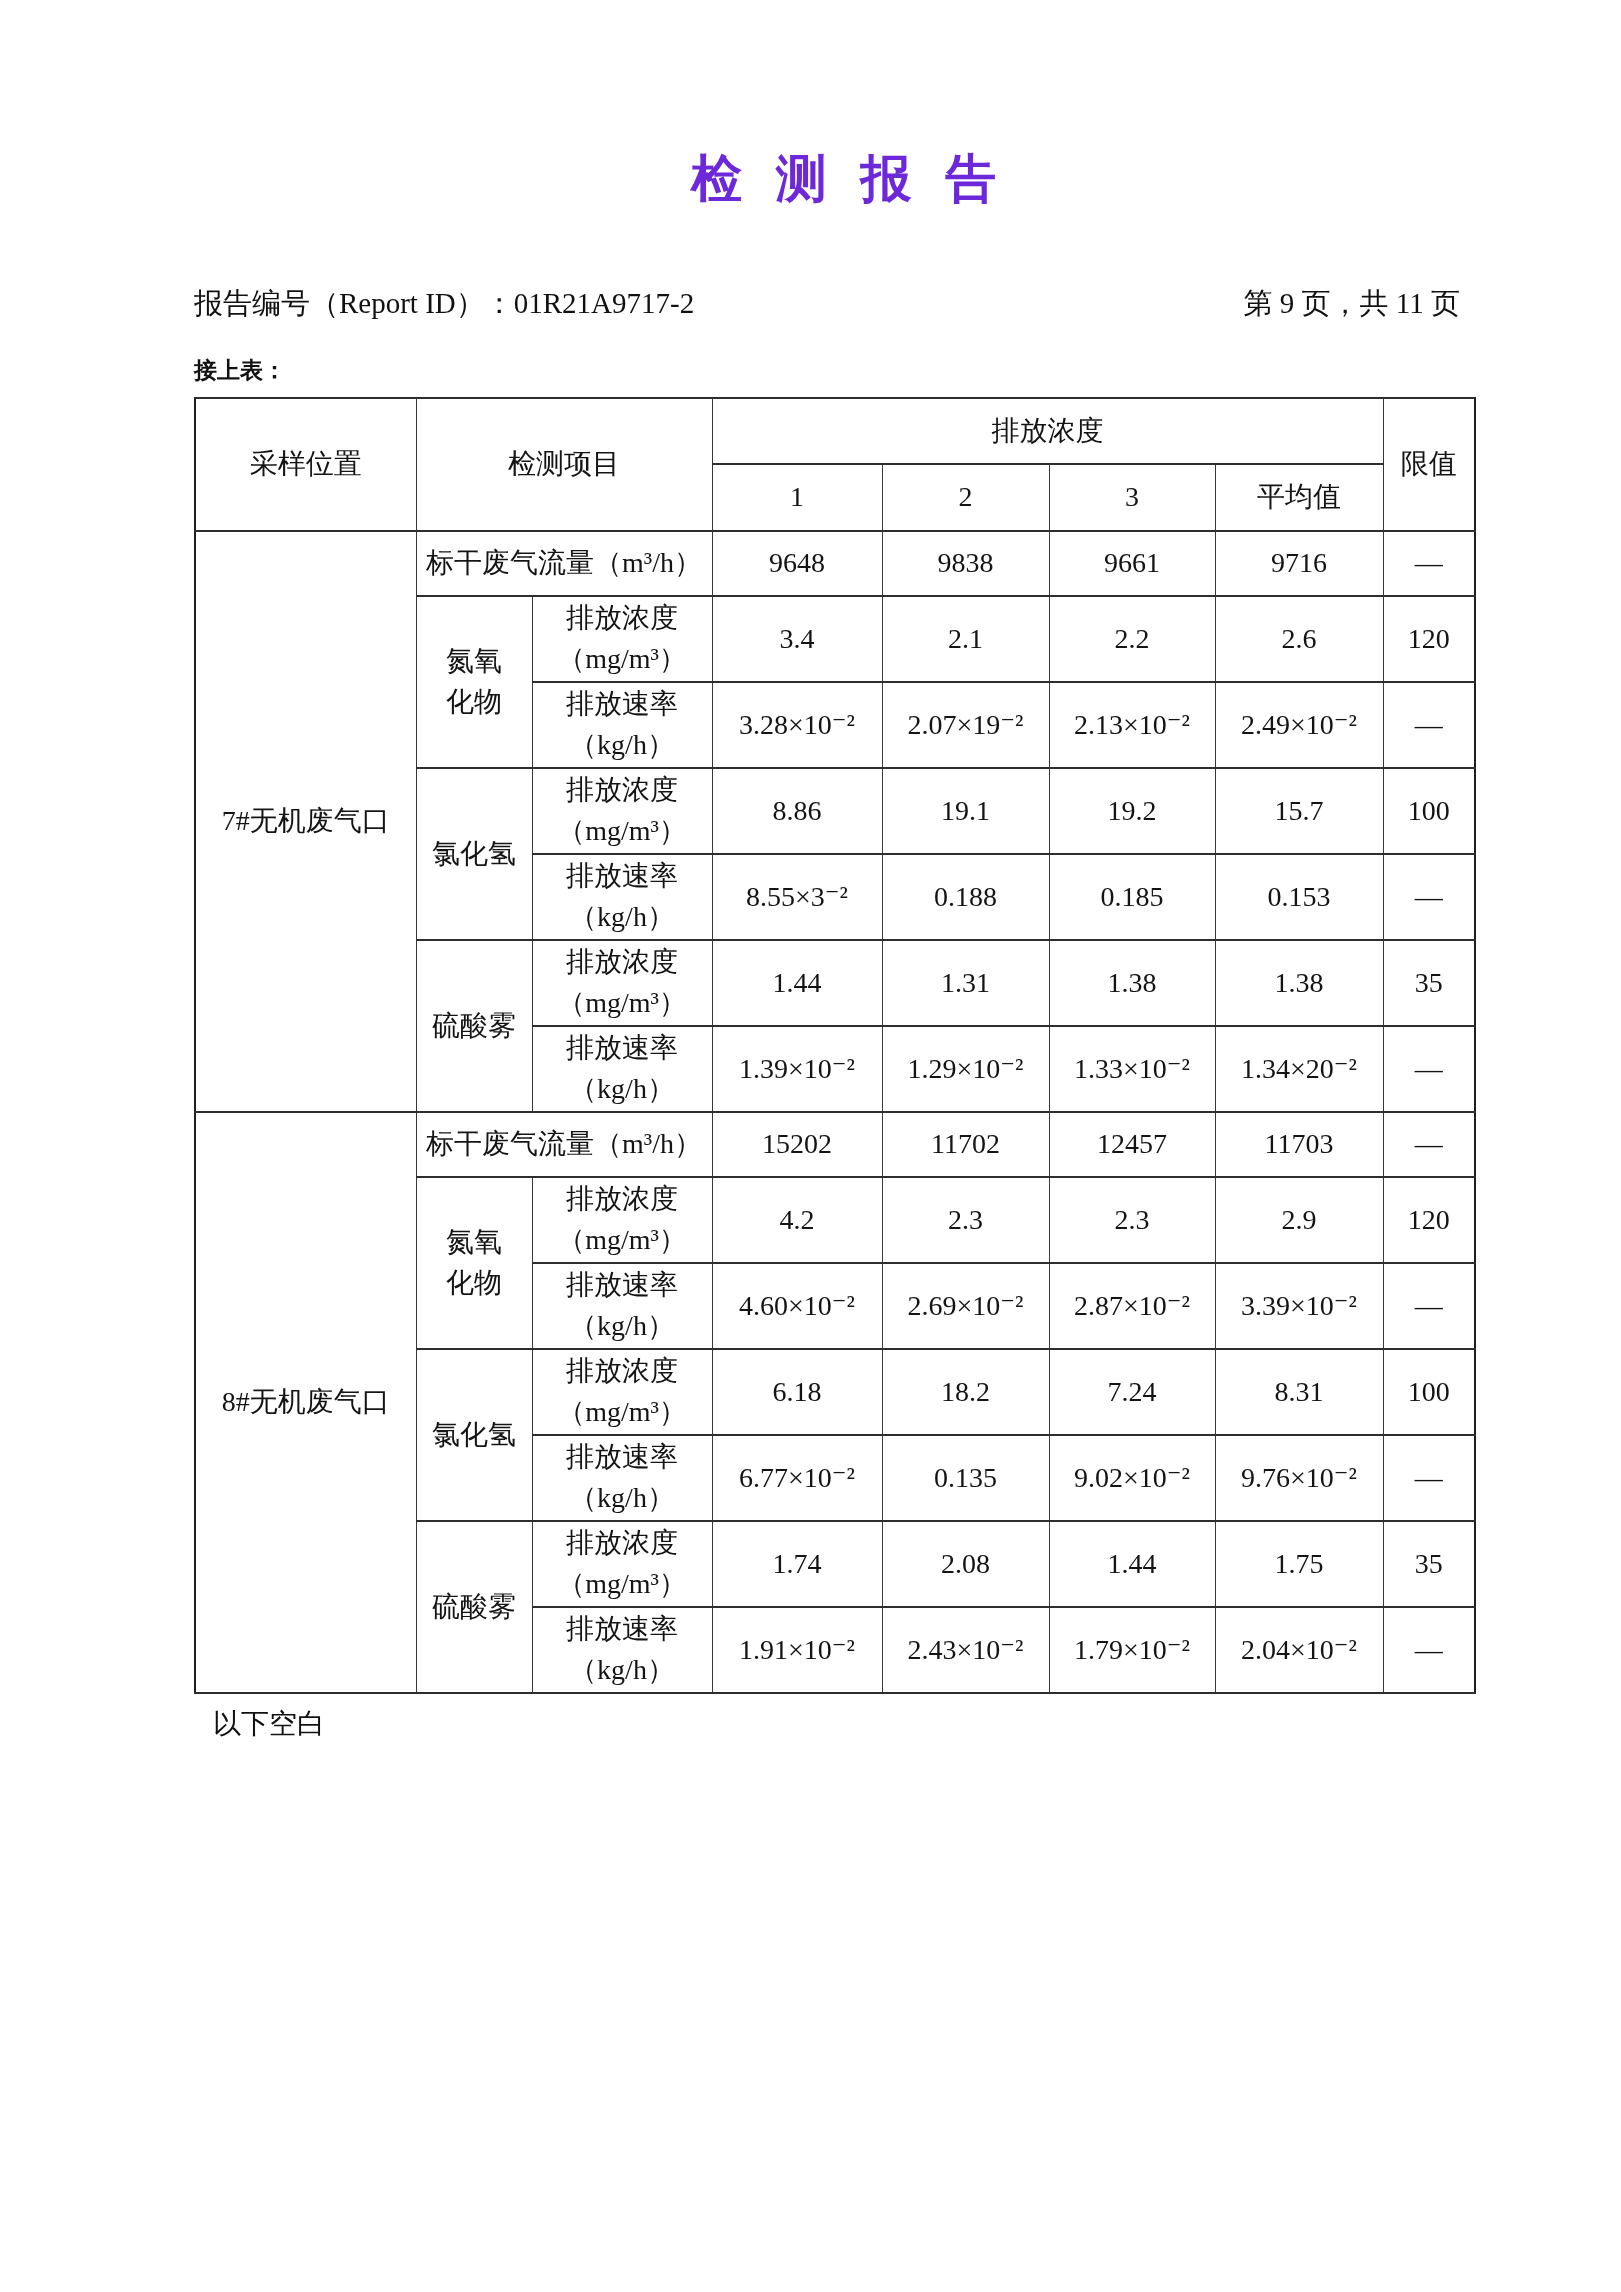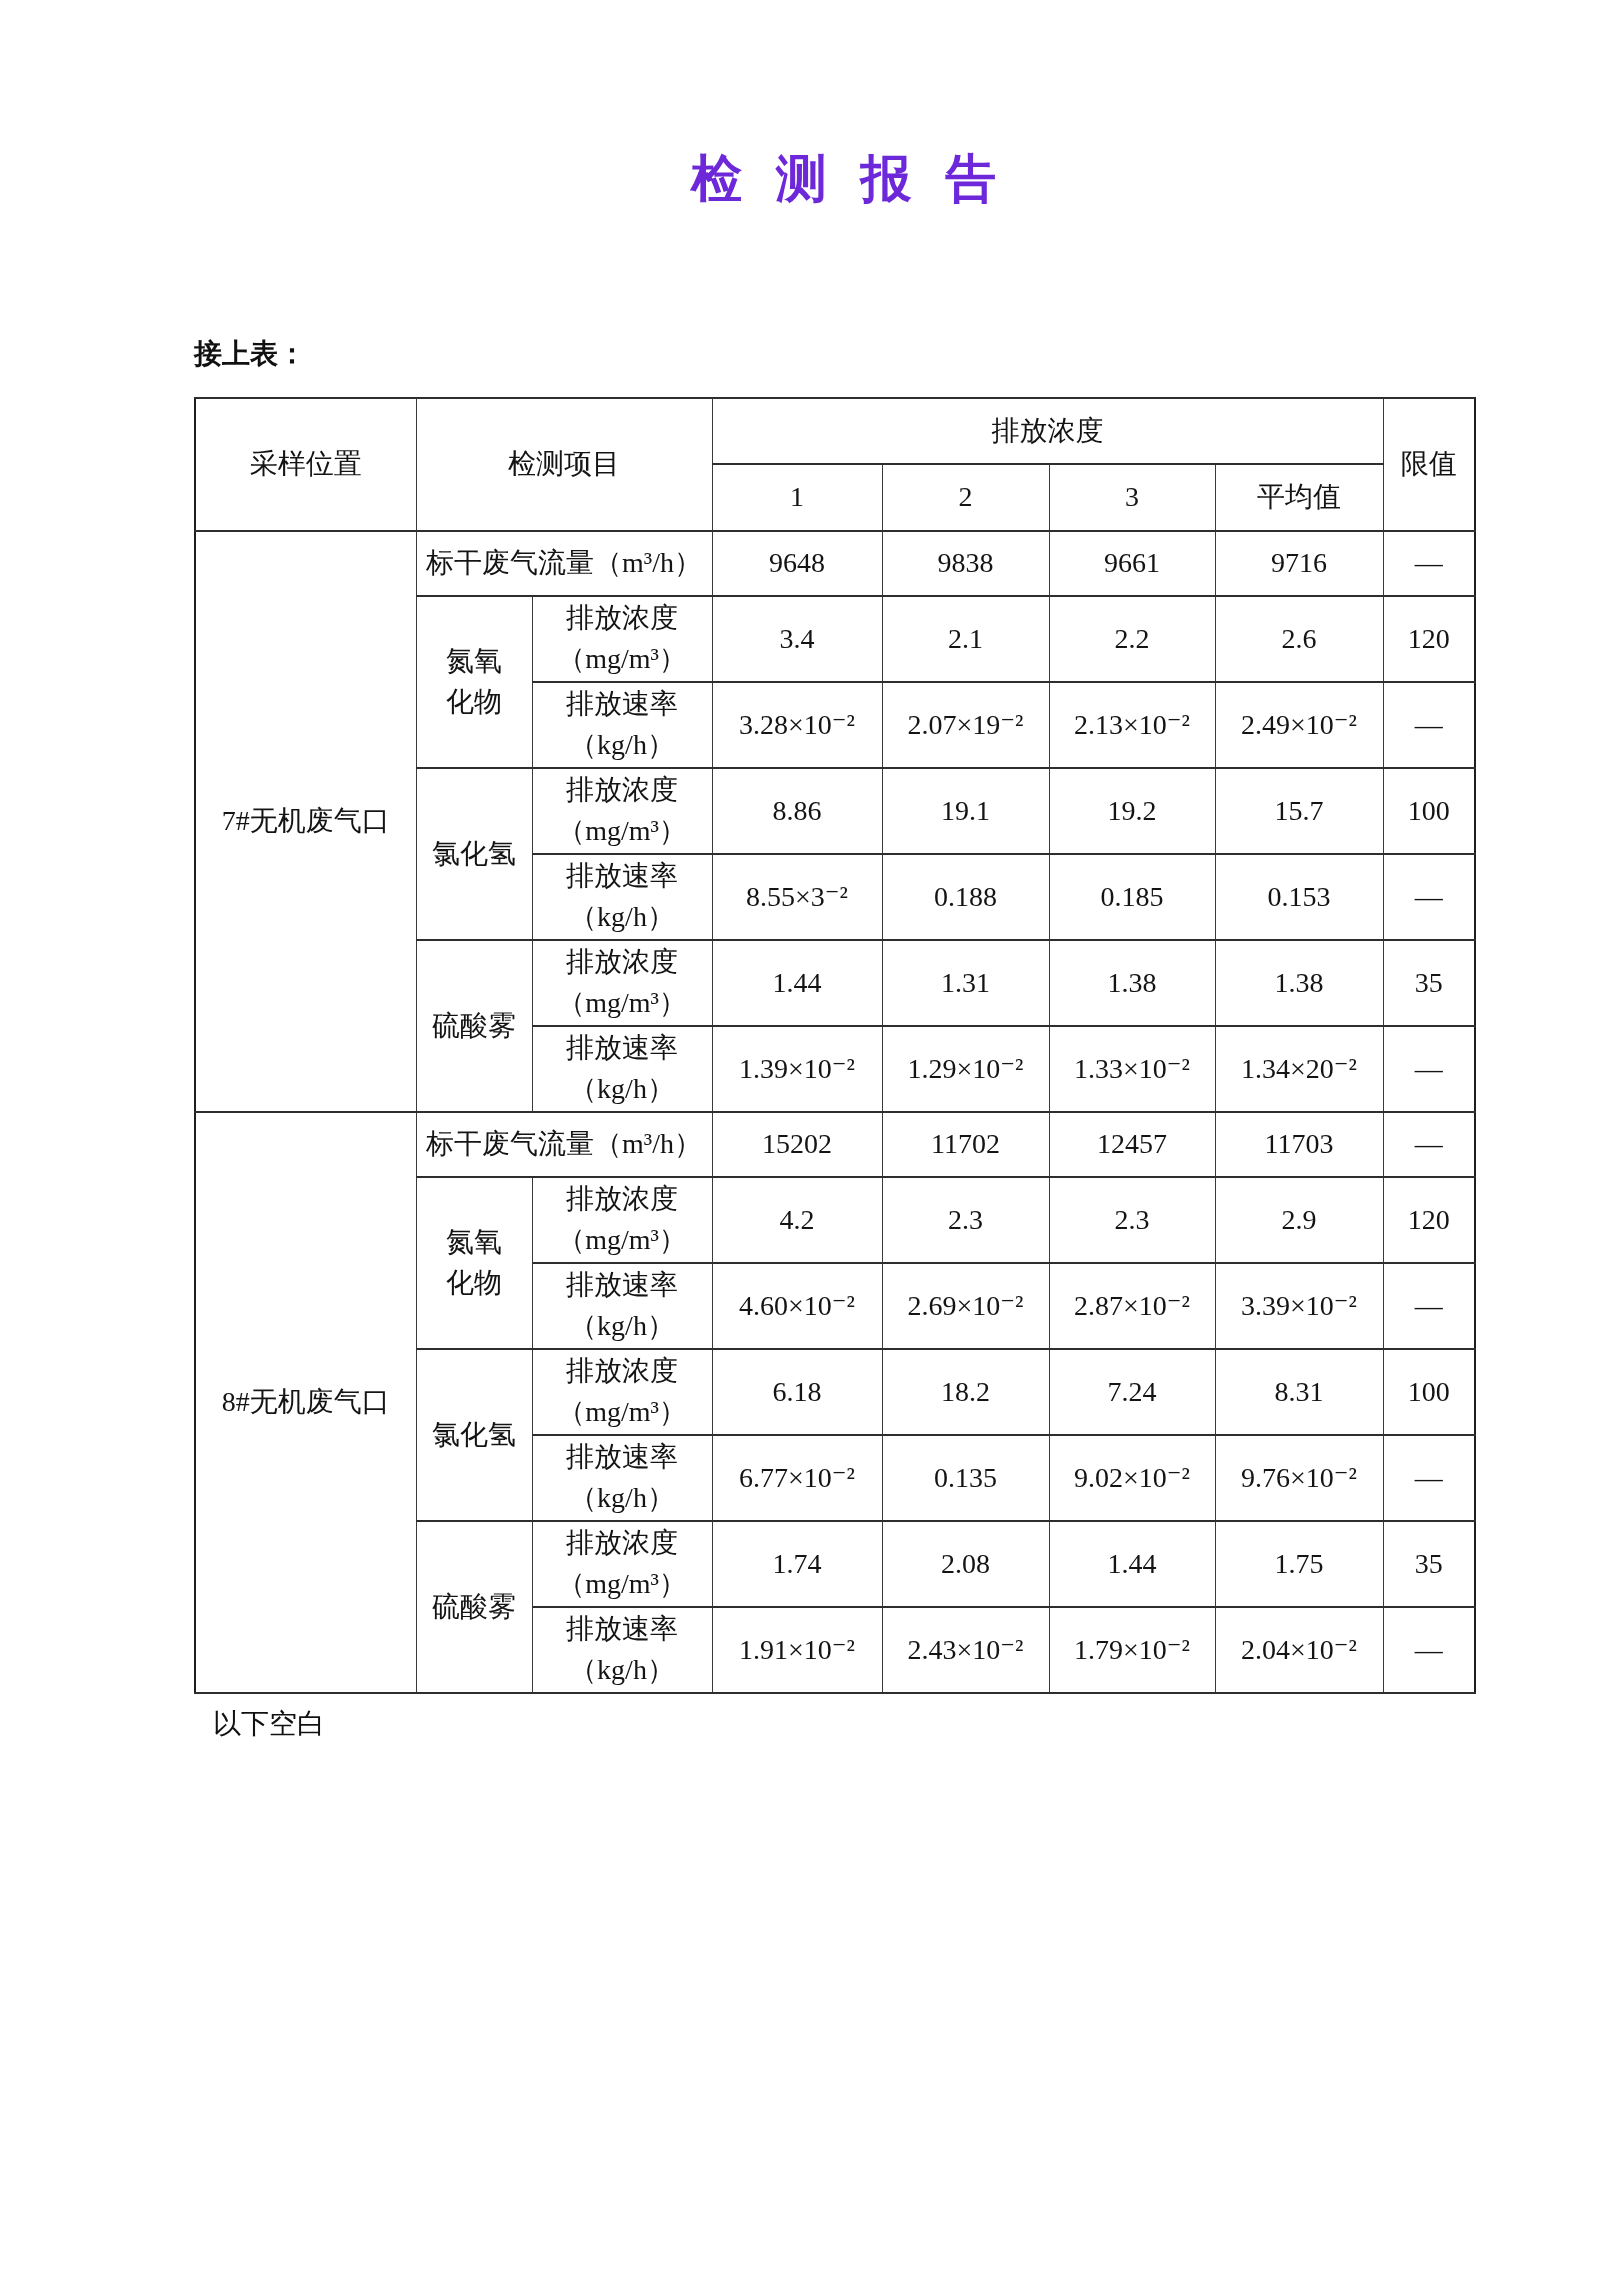--- a/index.html
+++ b/index.html
@@ -20,22 +20,22 @@
     letter-spacing:9.8px;
     color:#6d28d9;
     margin-left:38px;
   }
   .meta-row{
     position:absolute;top:284px;left:194px;width:1266px;
     display:flex;justify-content:space-between;align-items:baseline;
     font-size:29px;
   }
   .cont-note{
-    position:absolute;top:335px;left:194px;
-    font-size:28px;font-weight:bold;
+    position:absolute;top:355px;left:194px;
+    font-size:23px;font-weight:bold;
   }
   .results-table{
     position:absolute;top:397px;left:194px;
     width:1278px;
     border-collapse:collapse;
     table-layout:fixed;
     border:2.9px solid #1e1e1e;
   }
   .results-table th,.results-table td{
     border-left:1px solid #3a3a3a;
@@ -65,20 +65,24 @@
     margin-left:19px;
   }
 </style>
 </head>
 <body>
 
 <div class="page">
 
   <div class="title">检 测 报 告</div>
 
+  <div class="meta-row">
+    <span>报告编号（Report ID）：01R21A9717-2</span>
+    <span>第 9 页，共 11 页</span>
+  </div>
 
   <div class="cont-note">接上表：</div>
 
   <table class="results-table">
     <colgroup>
       <col style="width:221px">
       <col style="width:116px">
       <col style="width:180px">
       <col style="width:170px">
       <col style="width:167px">

